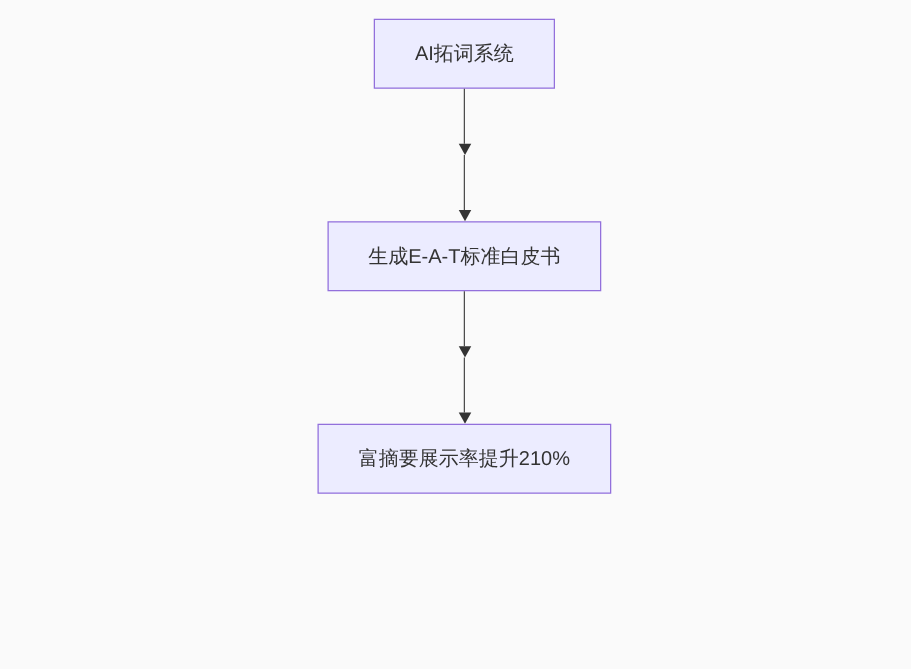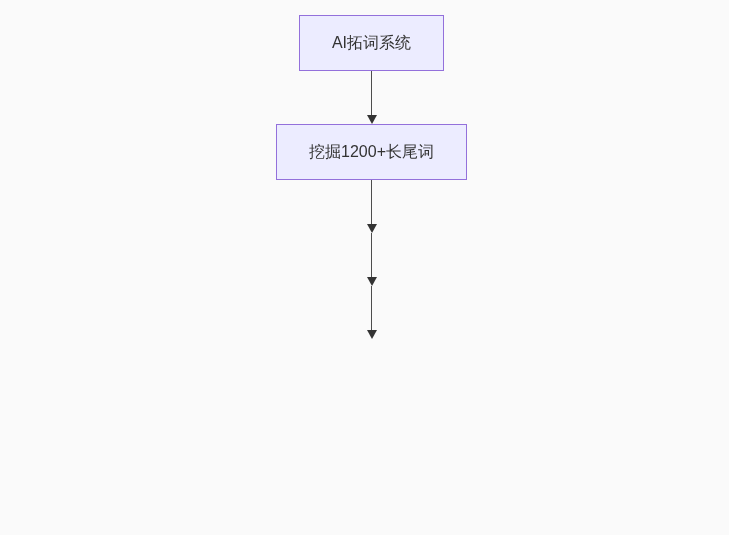--- a/index.html
+++ b/index.html
@@ -59,35 +59,38 @@
 
   <div class="node">
     <span>AI拓词系统</span>
   </div>
 
   <div class="edge">
     <div class="line"></div>
     <div class="head"></div>
   </div>
 
+
+  <div class="edge">
+    <div class="line"></div>
+    <div class="head"></div>
+  </div>
+
   <div class="node">
-    <span>挖掘1200+长尾词</span>
+    <span>生成E-A-T标准白皮书</span>
   </div>
 
   <div class="edge">
     <div class="line"></div>
     <div class="head"></div>
   </div>
 
 
   <div class="edge">
     <div class="line"></div>
     <div class="head"></div>
   </div>
 
-
-  <div class="edge">
-    <div class="line"></div>
-    <div class="head"></div>
+  <div class="node">
+    <span>富摘要展示率提升210%</span>
   </div>
-
 
 </div>
 
 </body></html>

